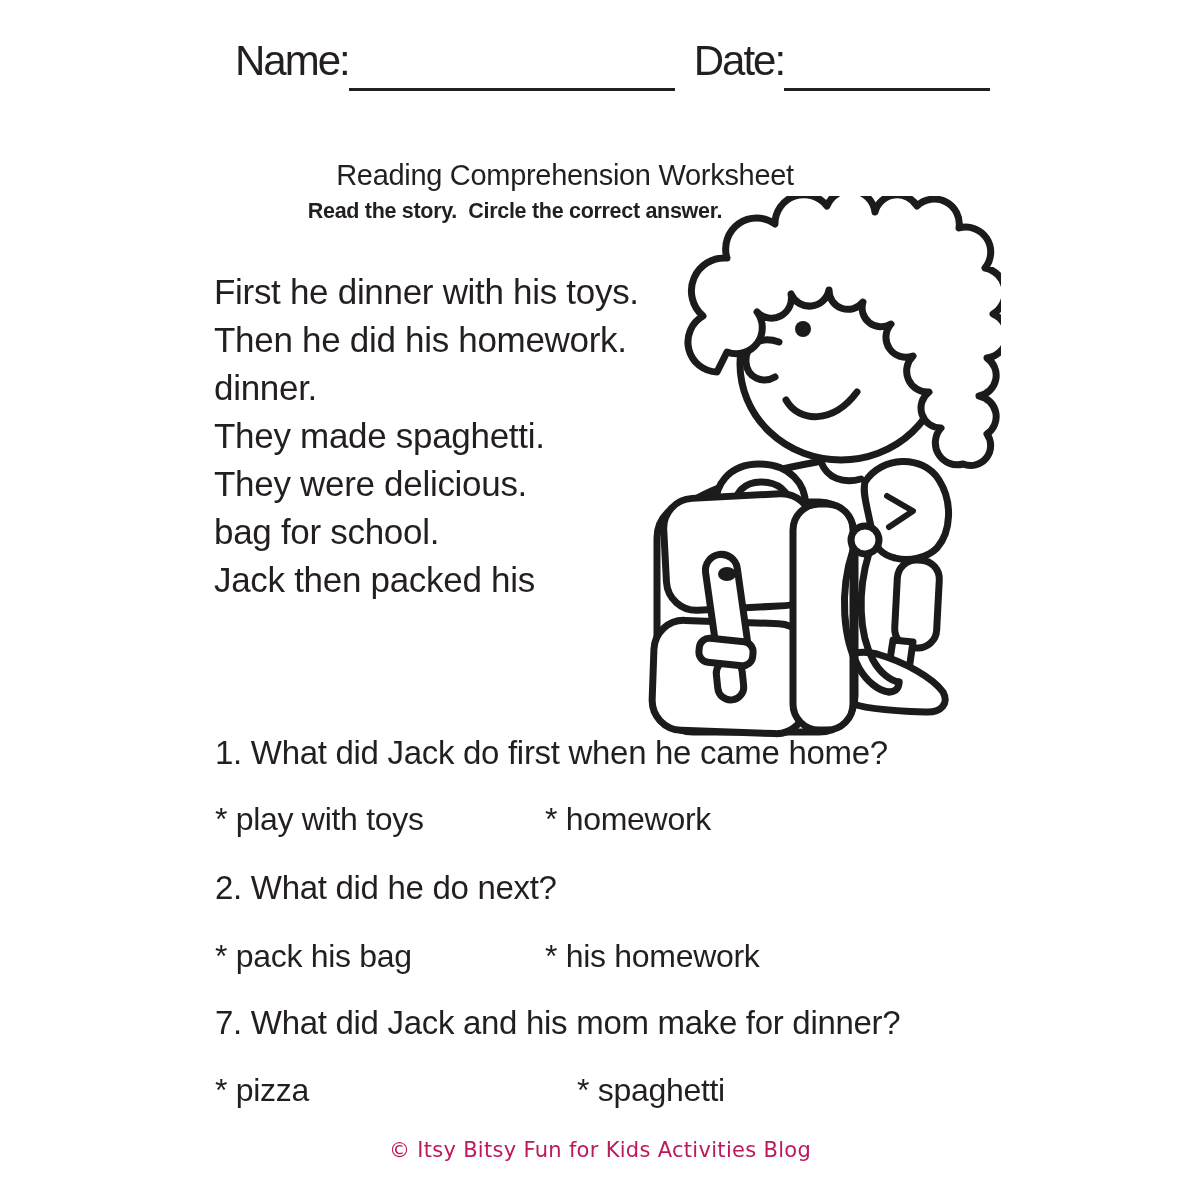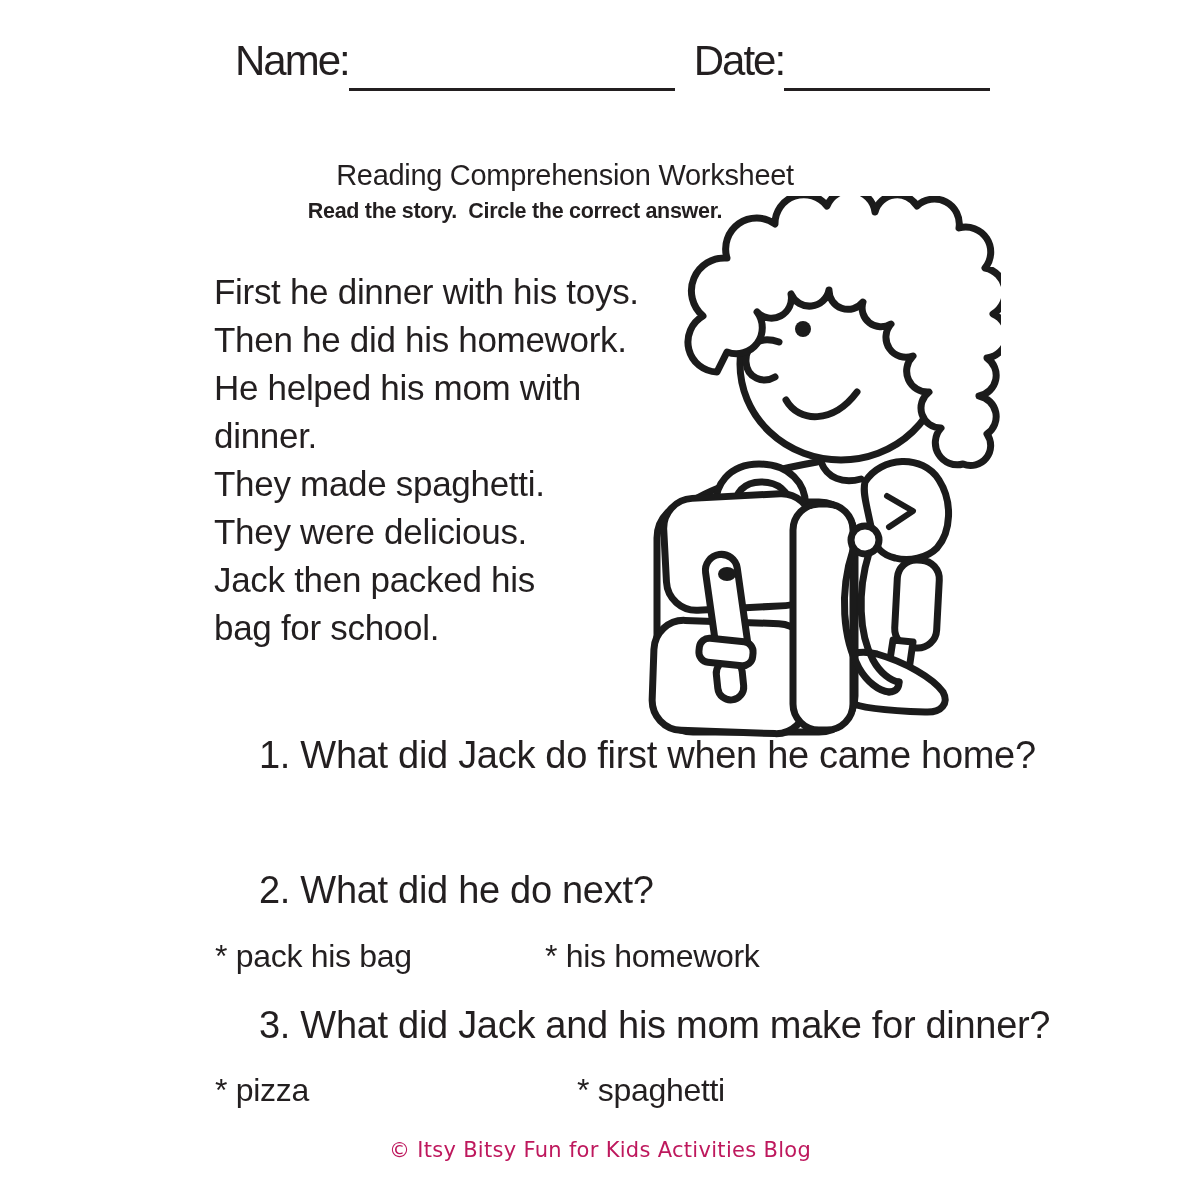--- a/index.html
+++ b/index.html
@@ -67,24 +67,23 @@
     position: absolute;
     left: 641px; top: 196px;
     width: 360px; height: 545px;
   }
   .illustration svg { display: block; width: 100%; height: 100%; }
 
   .question {
     position: absolute;
     left: 215px;
     width: 860px;
-    font-size: 38px;
+    font-size: 33px;
     line-height: 1.15;
     letter-spacing: -0.3px;
-    margin-left: 44px;
   }
   .q1 { top: 734px; }
   .q2 { top: 869px; }
   .q3 { top: 1004px; }
   .options {
     position: absolute;
     left: 215px;
     width: 860px;
     display: flex;
     font-size: 32px;
@@ -118,26 +117,25 @@
     <span class="field-label date-label">Date:</span>
     <span class="field-line date-line"></span>
   </div>
 
   <div class="title">Reading Comprehension Worksheet</div>
   <div class="subtitle">Read the story.  Circle the correct answer.</div>
 
   <div class="story">
     <div>First he dinner with his toys.</div>
     <div>Then he did his homework.</div>
-    <div>He helped his mom with</div>
     <div>dinner.</div>
     <div>They made spaghetti.</div>
     <div>They were delicious.</div>
+    <div>bag for school.</div>
     <div>Jack then packed his</div>
-    <div>bag for school.</div>
   </div>
 
   <div class="illustration">
     <svg viewBox="0 0 360 545" xmlns="http://www.w3.org/2000/svg">
 
       <g>
         <ellipse cx="200" cy="168" rx="101" ry="96" fill="#ffffff" stroke="#1b1b1b" stroke-width="7"></ellipse>
         <circle cx="118" cy="129" r="5" fill="#1b1b1b"></circle>
         <circle cx="162" cy="133" r="8" fill="#1b1b1b"></circle>
         <path d="M 138 146 C 118 139 104 150 105 166 C 106 182 122 188 134 181" fill="none" stroke="#1b1b1b" stroke-width="7" stroke-linecap="round"></path>
@@ -198,28 +196,32 @@
       <g fill="none" stroke="#1b1b1b" stroke-width="7" stroke-linecap="round">
         <circle cx="224" cy="344" r="14" fill="#ffffff"></circle>
         <path d="M 212 354 C 198 396 202 444 218 472 C 226 486 238 495 248 496"></path>
         <path d="M 228 357 C 216 396 218 438 232 464 C 239 477 250 485 258 486"></path>
         <path d="M 248 496 C 256 496 258 491 258 486"></path>
       </g>
     </svg>
   </div>
 
   <div class="question q1">1. What did Jack do first when he came home?</div>
+  <div class="options o1">
+    <span class="opt-a">* play with toys</span>
+    <span class="opt-b">* homework</span>
+  </div>
 
   <div class="question q2">2. What did he do next?</div>
   <div class="options o2">
     <span class="opt-a">* pack his bag</span>
     <span class="opt-b">* his homework</span>
   </div>
 
-  <div class="question q3">3. What did Jack and his mom make for dinner?</div>
+  <div class="question q3">7. What did Jack and his mom make for dinner?</div>
   <div class="options o3">
     <span class="opt-a">* pizza</span>
     <span class="opt-b">* spaghetti</span>
   </div>
 
   <div class="footer">© Itsy Bitsy Fun for Kids Activities Blog</div>
 
 </div>
 
 </body></html>

